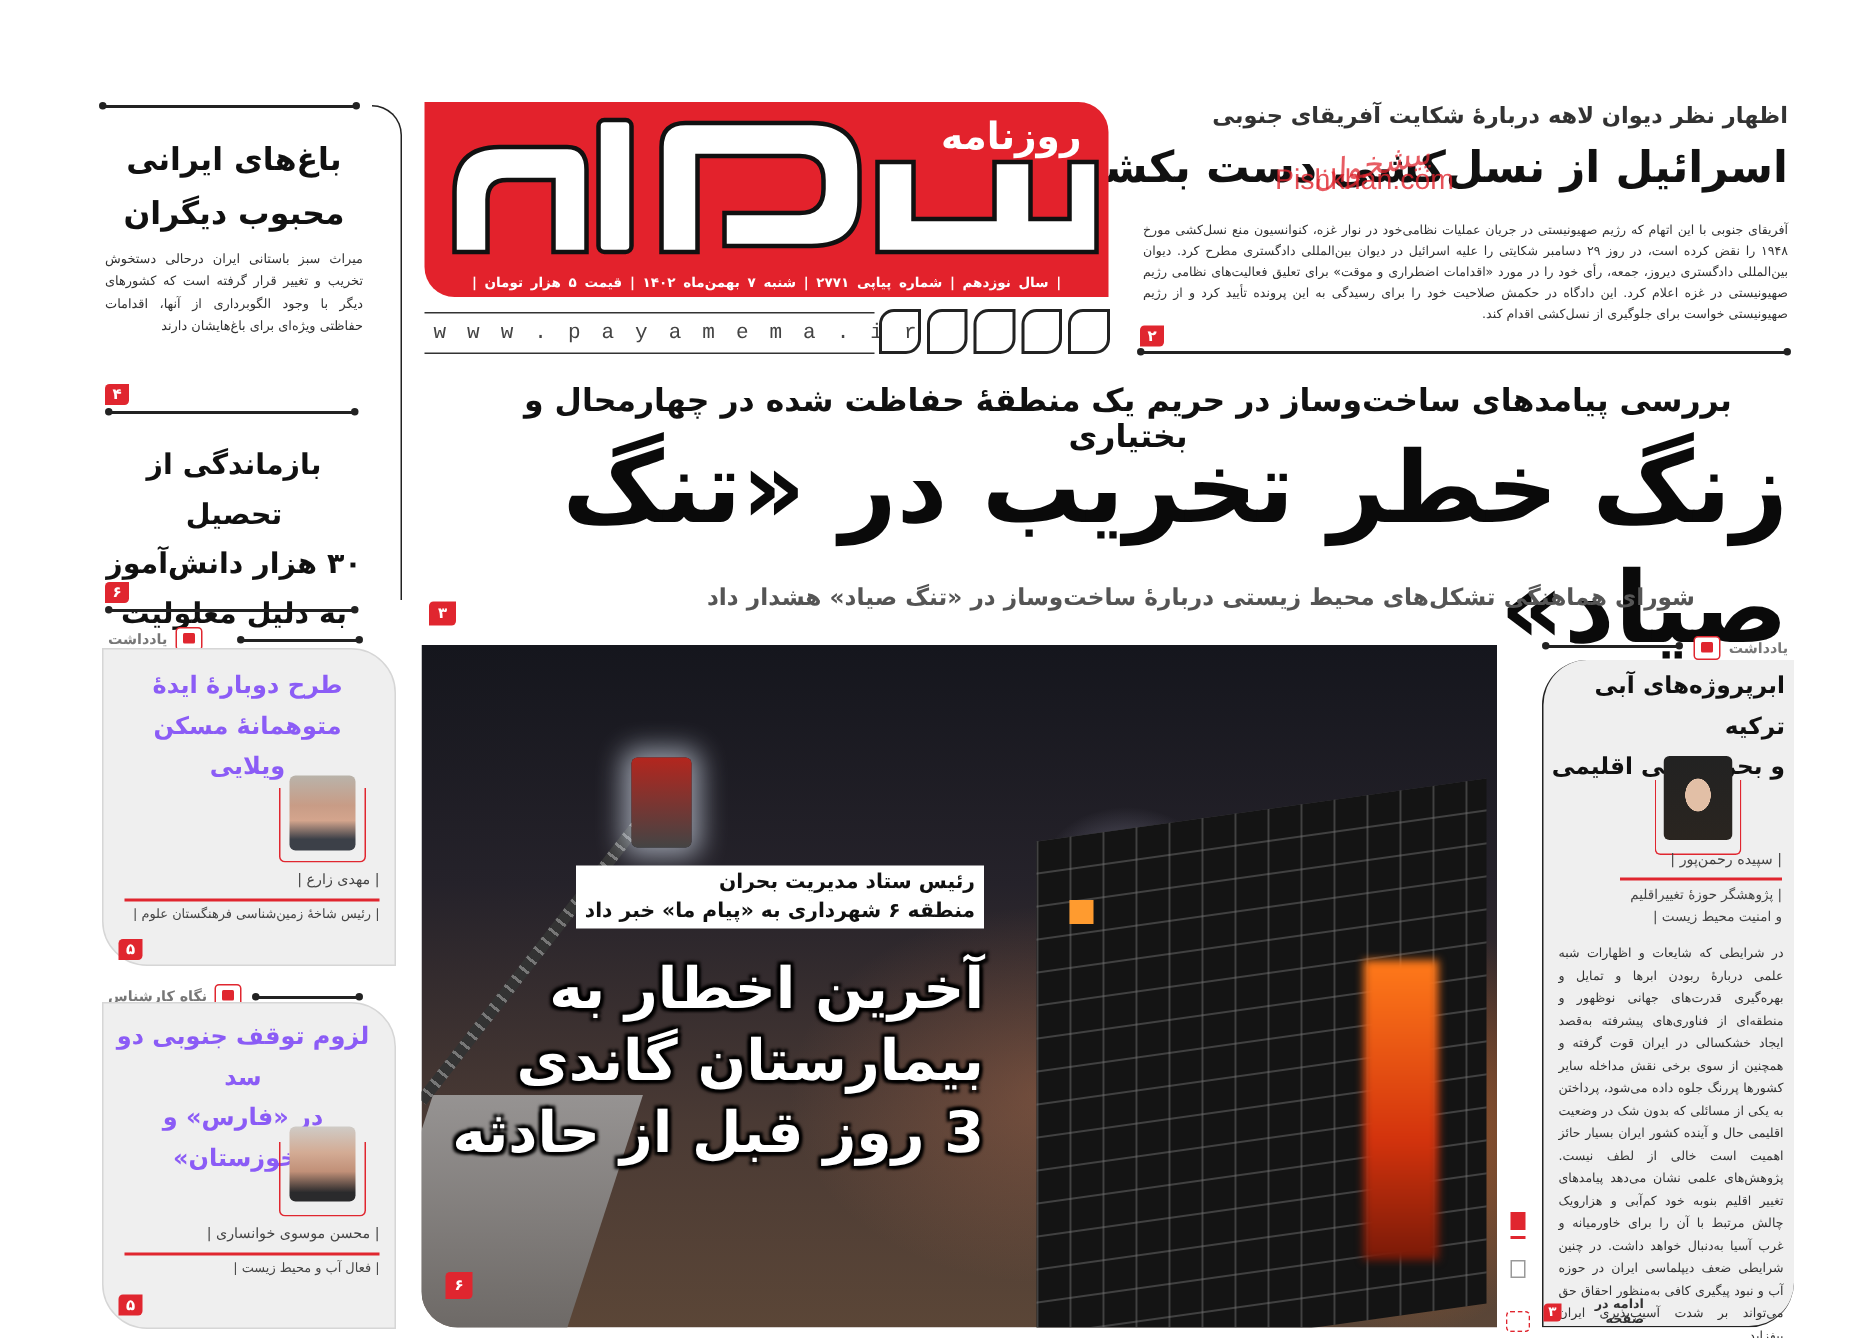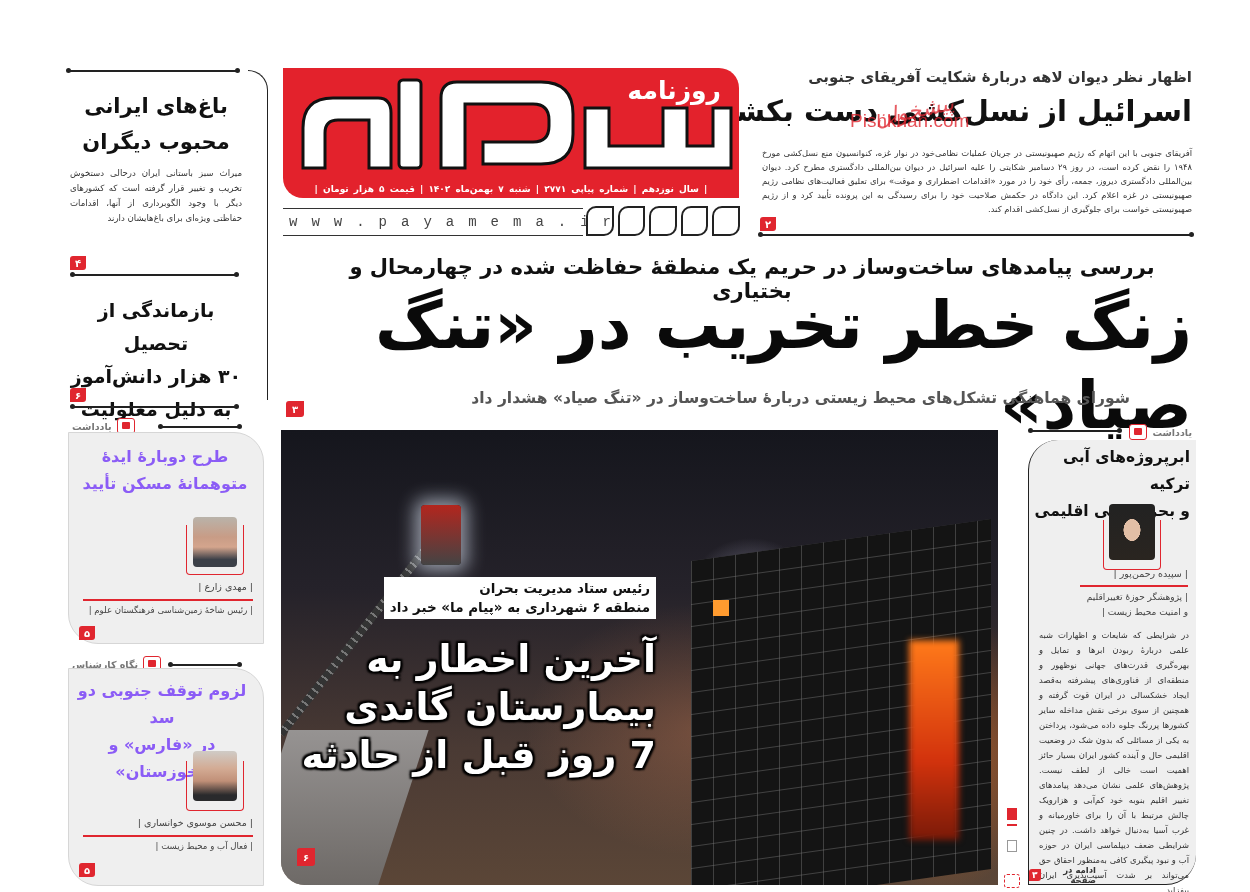--- a/index.html
+++ b/index.html
@@ -116,21 +116,21 @@
   <div class="fire2"></div>
   <div class="ladder"></div>
   <div class="basket"></div>
   <div class="photo-kicker">
     <div>رئیس ستاد مدیریت بحران</div>
     <div>منطقه ۶ شهرداری به «پیام ما» خبر داد</div>
   </div>
   <div class="photo-title">
     <div>آخرین اخطار به</div>
     <div>بیمارستان گاندی</div>
-    <div>7 روز قبل از حادثه</div>
+    <div>3 روز قبل از حادثه</div>
   </div>
   <div class="pbadge" style="left:16px; top:418px; width:18px; height:18px;">۶</div>
 </div>
 
 <div class="divider" style="left:68px; top:70px; width:170px;"></div>
 <div class="abs" style="left:248px; top:70px; width:20px; height:330px; border-top:1.5px solid #222; border-right:1.5px solid #222; border-radius:0 24px 0 0;"></div>
 
 <div class="lbox" style="left:70px; top:88px; width:172px;">
   <h2 style="font-size:21px; line-height:36px;">
     <div>باغ‌های ایرانی</div>
@@ -152,21 +152,21 @@
 <div class="divider" style="left:72px; top:406px; width:165px;"></div>
 
 <div class="card-tag" style="left:72px; top:418px;">
   <span class="tag-icon"></span>
   <span>یادداشت</span>
 </div>
 <div class="divider" style="left:160px; top:426px; width:80px; height:1.5px;"></div>
 <div class="card" style="left:68px; top:432px; width:196px; height:212px;">
   <h3 style="position:absolute; right:12px; top:10px; width:172px;">
     <div>طرح دوبارهٔ ایدهٔ</div>
-    <div>متوهمانهٔ مسکن تأیید</div>
+    <div>متوهمانهٔ مسکن ویلایی</div>
   </h3>
   <div class="portrait-frame" style="left:117px; top:92px; width:58px; height:50px;"></div>
   <div class="portrait" style="left:124px; top:84px; background:linear-gradient(180deg,#b9b3aa 0%,#c89c86 40%,#d4a58d 60%,#3c4048 85%);"></div>
   <div class="byline" style="right:10px; top:148px;">| مهدی زارع |</div>
   <div class="red-rule" style="right:10px; top:166px; width:170px;"></div>
   <div class="byline" style="right:10px; top:172px; font-size:8.6px;">| رئیس شاخهٔ زمین‌شناسی فرهنگستان علوم |</div>
   <div class="pbadge" style="left:10px; top:193px;">۵</div>
 </div>
 
 <div class="card-tag" style="left:72px; top:656px;">

